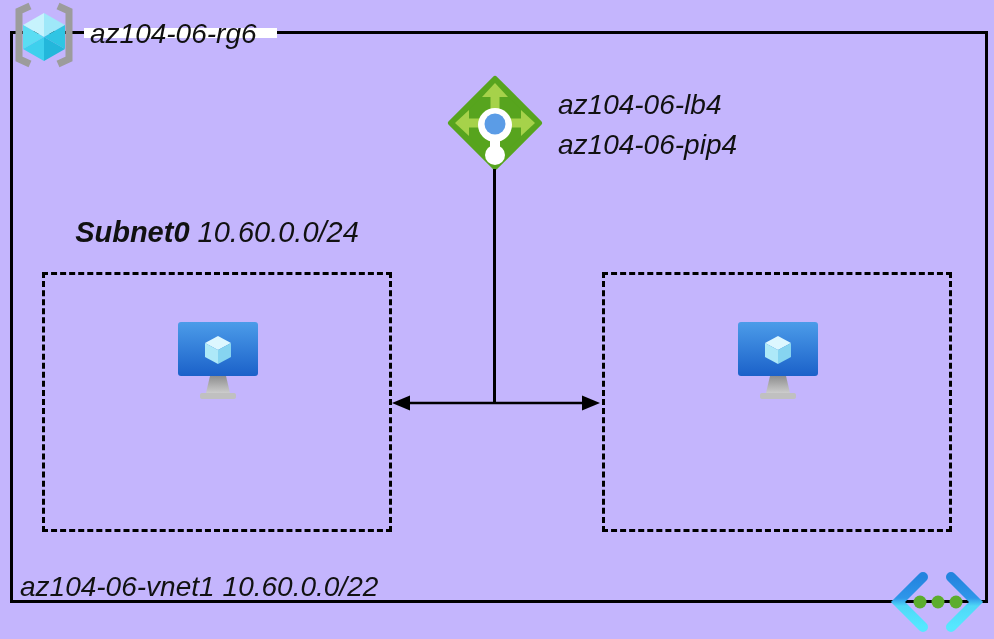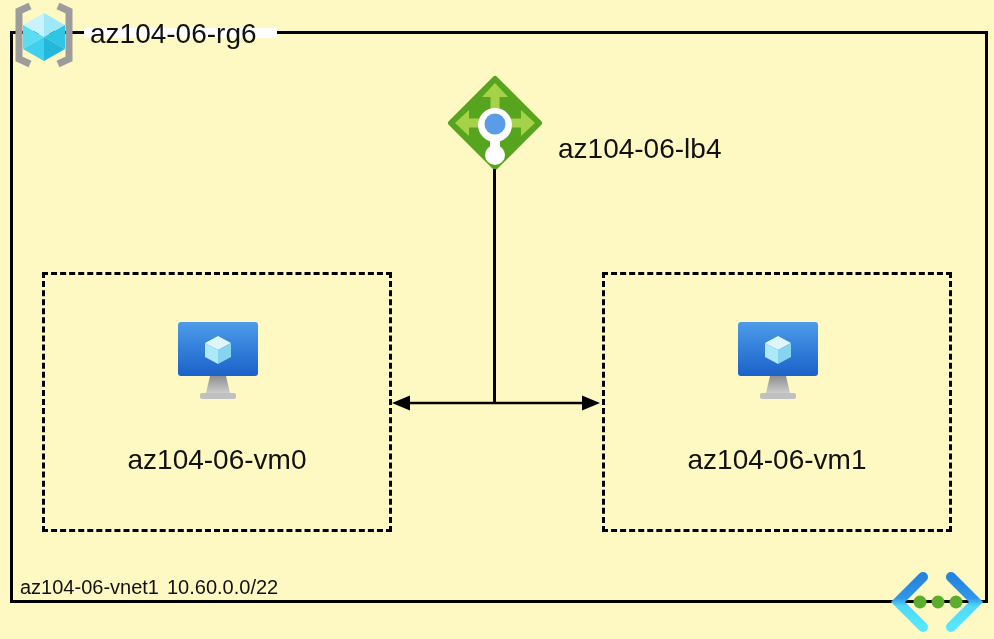--- a/index.html
+++ b/index.html
@@ -1,41 +1,41 @@
 <!DOCTYPE html>
 <html><head>
 <meta charset="utf-8">
 <style>
   html,body{margin:0;padding:0;background:#ffffff;}
   .canvas{
-    position:relative;width:994px;height:639px;background:#fef9c3;overflow:hidden;
-    font-family:"Liberation Sans", sans-serif;color:#111111;
+    position:relative;width:994px;height:639px;background:#c4b5fd;overflow:hidden;
+    font-family:"Liberation Sans", sans-serif;color:#111111;font-style:italic;
   }
   .abs{position:absolute;}
   .outer-rect{
     left:10px;top:31px;width:978px;height:572px;
     border:3px solid #000;box-sizing:border-box;background:transparent;
   }
   .rg-mask{left:84px;top:28px;width:193px;height:10px;background:#fff;}
   .rg-label{left:90px;top:19px;font-size:28px;line-height:30px;white-space:nowrap;}
-  .lb-labels{left:558px;top:85px;font-size:28px;line-height:40px;white-space:nowrap;margin-top:44px;}
+  .lb-labels{left:558px;top:85px;font-size:28px;line-height:40px;white-space:nowrap;}
   .v-line{left:493px;top:169px;width:3px;height:234px;background:#000;}
   .subnet-box{
     width:350px;height:260px;border:3px dashed #000;box-sizing:border-box;
   }
   .subnet0-box{left:42px;top:272px;}
   .subnet1-box{left:602px;top:272px;}
   .subnet-title{width:350px;top:216px;text-align:center;font-size:29px;line-height:32px;white-space:nowrap;}
   .subnet-title .sname{font-weight:bold;}
   .subnet0-title{left:42px;}
   .subnet1-title{left:602px;}
   .vm-labels{width:350px;top:440px;text-align:center;font-size:28px;line-height:40px;}
   .vm0-labels{left:42px;}
   .vm1-labels{left:602px;}
-  .vnet-label{left:20px;top:572px;font-size:20px;line-height:30px;white-space:nowrap;text-align:right;}
+  .vnet-label{left:20px;top:572px;font-size:28px;line-height:30px;white-space:nowrap;text-align:right;}
   .vnet-label .sp{display:inline-block;width:8px;}
 </style>
 </head>
 <body>
 
 <div class="canvas">
 
   <svg width="0" height="0" style="position:absolute" aria-hidden="true">
     <defs>
       <linearGradient id="vmScreenGrad" x1="0" y1="0" x2="0" y2="1">
@@ -78,53 +78,56 @@
     <polygon points="8,48 22,35 22,61" fill="#A6D24A"></polygon>
     <rect x="48" y="43.5" width="28" height="9" fill="#A6D24A"></rect>
     <polygon points="88,48 74,35 74,61" fill="#A6D24A"></polygon>
     <circle cx="48" cy="50" r="17" fill="#ffffff"></circle>
     <rect x="43" y="58" width="10" height="22" fill="#ffffff"></rect>
     <circle cx="48" cy="80" r="10" fill="#ffffff"></circle>
     <circle cx="48" cy="49" r="10.5" fill="#5B9CE6"></circle>
   </svg>
   <div class="abs lb-labels">
     <div>az104-06-lb4</div>
+    <div>az104-06-pip4</div>
   </div>
 
   <div class="abs v-line"></div>
   <svg class="abs" style="left:390px;top:391px;" width="212" height="24" viewBox="0 0 212 24">
     <line x1="12" y1="12" x2="200" y2="12" stroke="#000" stroke-width="2.6"></line>
     <polygon points="2,12 20,4.5 20,19.5" fill="#000"></polygon>
     <polygon points="210,12 192,4.5 192,19.5" fill="#000"></polygon>
   </svg>
 
+  <div class="abs subnet-title subnet0-title">
+    <span class="sname">Subnet0</span>
+    <span>10.60.0.0/24</span>
+  </div>
   <div class="abs subnet-box subnet0-box"></div>
   <svg class="abs" style="left:176px;top:322px;" width="84" height="80" viewBox="0 0 84 80">
     <rect x="2" y="0" width="80" height="54" rx="3" fill="url(#vmScreenGrad)"></rect>
     <polygon points="42,14 55,21 42,28 29,21" fill="#DDF7FF"></polygon>
     <polygon points="29,21 42,28 42,42 29,35" fill="#AEE9F8"></polygon>
     <polygon points="55,21 42,28 42,42 55,35" fill="#86D4F0"></polygon>
     <polygon points="34,54 50,54 54,71 30,71" fill="url(#standGrad)"></polygon>
     <rect x="24" y="71" width="36" height="6" rx="2" fill="#C0C0C0"></rect>
   </svg>
   <div class="abs vm-labels vm0-labels">
-    <div>az104-06-vm0</div>
   </div>
 
   <div class="abs subnet-box subnet1-box"></div>
   <svg class="abs" style="left:736px;top:322px;" width="84" height="80" viewBox="0 0 84 80">
     <rect x="2" y="0" width="80" height="54" rx="3" fill="url(#vmScreenGrad)"></rect>
     <polygon points="42,14 55,21 42,28 29,21" fill="#DDF7FF"></polygon>
     <polygon points="29,21 42,28 42,42 29,35" fill="#AEE9F8"></polygon>
     <polygon points="55,21 42,28 42,42 55,35" fill="#86D4F0"></polygon>
     <polygon points="34,54 50,54 54,71 30,71" fill="url(#standGrad)"></polygon>
     <rect x="24" y="71" width="36" height="6" rx="2" fill="#C0C0C0"></rect>
   </svg>
   <div class="abs vm-labels vm1-labels">
-    <div>az104-06-vm1</div>
   </div>
 
   <div class="abs vnet-label">
     <span>az104-06-vnet1</span><span class="sp"></span><span>10.60.0.0/22</span>
   </div>
   <svg class="abs" style="left:890px;top:570px;" width="94" height="64" viewBox="0 0 94 64">
     <path d="M33,7 L8,32 L33,57" fill="none" stroke="url(#chevGrad)" stroke-width="10" stroke-linecap="round"></path>
     <path d="M61,7 L86,32 L61,57" fill="none" stroke="url(#chevGrad)" stroke-width="10" stroke-linecap="round"></path>
     <circle cx="30" cy="32" r="6.5" fill="#5CAD2D"></circle>
     <circle cx="48" cy="32" r="6.5" fill="#5CAD2D"></circle>

